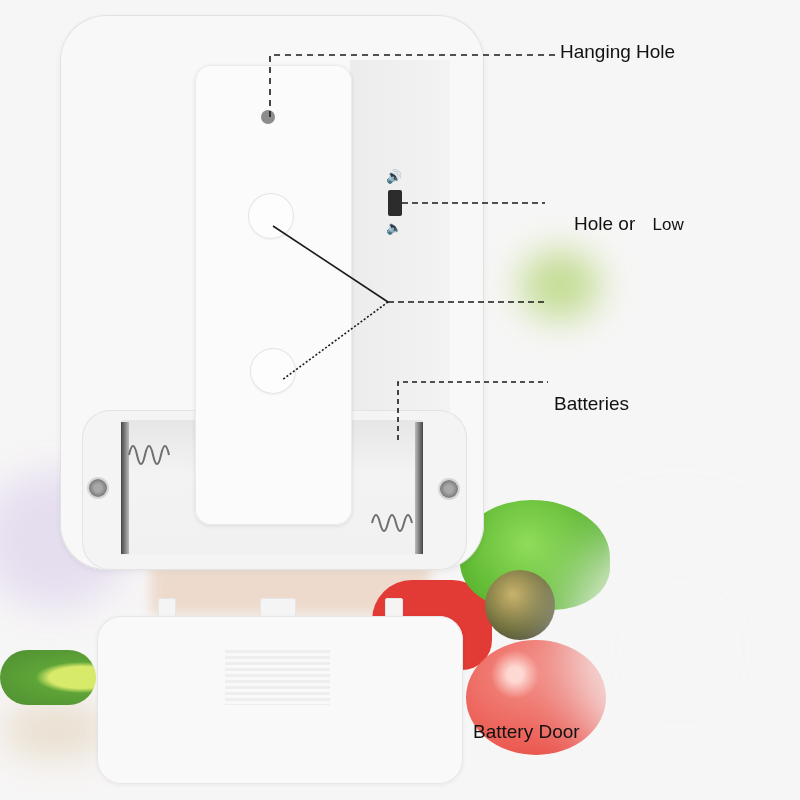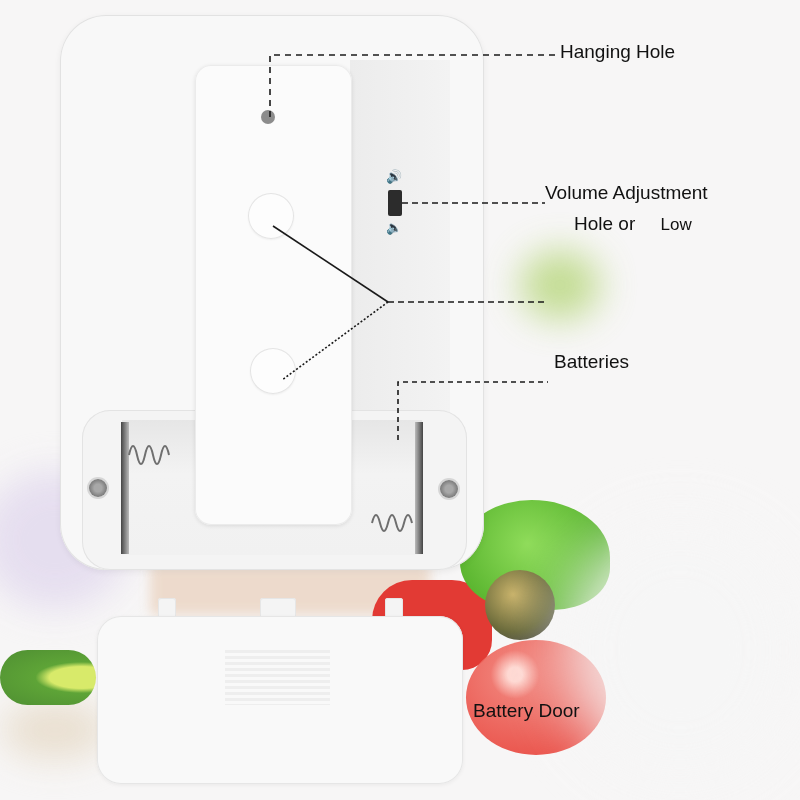--- a/index.html
+++ b/index.html
@@ -137,20 +137,19 @@
       <path d="M270 117 L270 55 L555 55" stroke-dasharray="6 5"></path>
       <path d="M402 203 L545 203" stroke-dasharray="6 4"></path>
       <path d="M273 226 L388 302"></path>
       <path d="M388 302 L282 380" stroke-dasharray="2 2"></path>
       <path d="M388 302 L548 302" stroke-dasharray="6 4"></path>
       <path d="M398 440 L398 382 L548 382" stroke-dasharray="5 4"></path>
     </g>
   </svg>
 
   <div class="label" style="left:560px;top:41px;">Hanging Hole</div>
-  <div class="label" style="left:545px;top:182px;">Volume Adjustment</div>
   <div style="position:absolute;left:574px;top:213px;font-size:19px;color:#111;white-space:nowrap;">
     <span>Hole or</span>
-    <span style="font-size:17px;margin-left:20px;">Low</span>
+    <span style="font-size:17px;margin-left:12px;">Low</span>
   </div>
-  <div class="label" style="left:554px;top:351px;">Batteries</div>
-  <div class="label" style="left:473px;top:700px;">Battery Door</div>
+  <div class="label" style="left:554px;top:393px;">Batteries</div>
+  <div class="label" style="left:473px;top:721px;">Battery Door</div>
 </div>
 
 </body></html>

